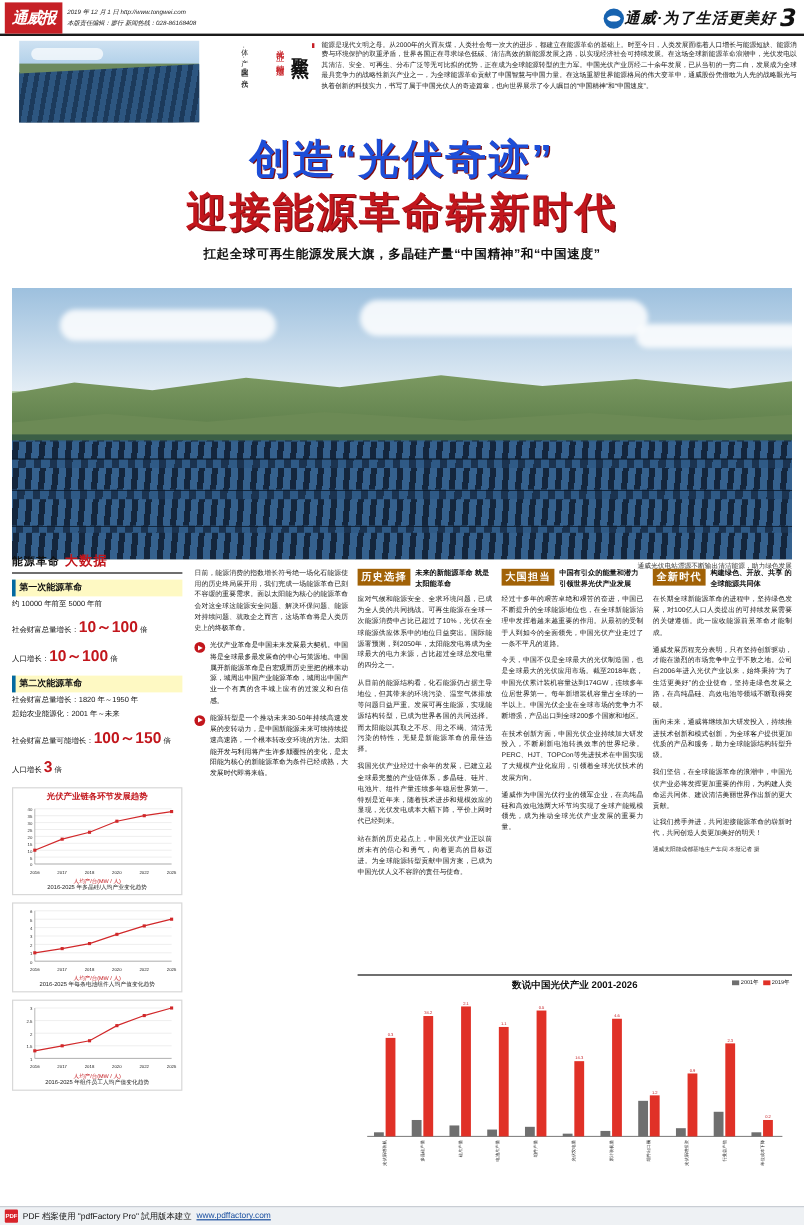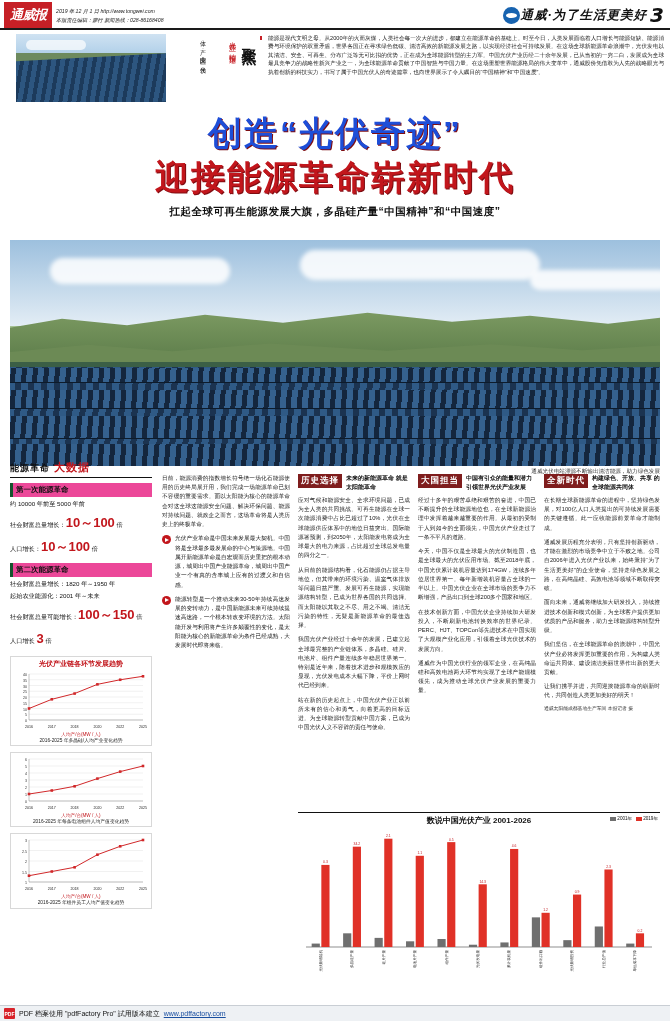--- a/index.html
+++ b/index.html
@@ -142,21 +142,21 @@
 
   .colA{ position:absolute; left:0; top:0; width:142px; }
   .bigdata-head{
     display:flex; align-items:baseline; gap:4px; border-bottom:1px solid #111;
     padding-bottom:2px;
   }
   .bd-1{ font-size:9px; font-weight:bold; letter-spacing:1px; }
   .bd-2{ font-size:11px; font-weight:bold; color:#c2161c; letter-spacing:1px; }
   .bd-sec{ margin-top:5px; }
   .bd-sec-title{
-    background:#ec4899; border-left:3px solid #14532d;
+    background:#fef9c3; border-left:3px solid #0369a1;
     font-size:7.5px; font-weight:bold; padding:2px 3px;
   }
   .bd-line{ font-size:6.2px; line-height:1.7; margin-top:2px; }
   .bd-line b{ color:#c2161c; font-size:13px; }
 
   .chart-box{ margin-top:6px; border:1px solid #d8d8d8; padding:2px 2px 1px; }
   .chart-title{
     font-size:7px; font-weight:bold; text-align:center; color:#c2161c;
     margin-bottom:1px;
   }
@@ -178,21 +178,21 @@
     position:relative;
   }
   .bullet .dot:after{
     content:""; position:absolute; left:3px; top:2.2px;
     border-left:4px solid #fff; border-top:2.4px solid transparent; border-bottom:2.4px solid transparent;
   }
   .bullet .btext{ font-size:5.7px; line-height:1.62; text-align:justify; }
 
   .tagline{ display:flex; gap:4px; align-items:flex-start; margin-bottom:4px; }
   .tag{
-    flex:0 0 auto; background:#7f1d1d; color:#fff; font-size:8.5px; font-weight:bold;
+    flex:0 0 auto; background:#a16207; color:#fff; font-size:8.5px; font-weight:bold;
     padding:2px 3px; line-height:1.15; text-align:center; letter-spacing:1px;
   }
   .tagtext{ font-size:6px; line-height:1.5; color:#111; font-weight:bold; }
 
   
   .barchart-box{
     position:absolute; left:288px; top:352px; width:362px; height:168px;
     border-top:1px solid #111;
   }
   .bc-title{ font-size:8px; font-weight:bold; text-align:center; margin:2px 0 1px; }

